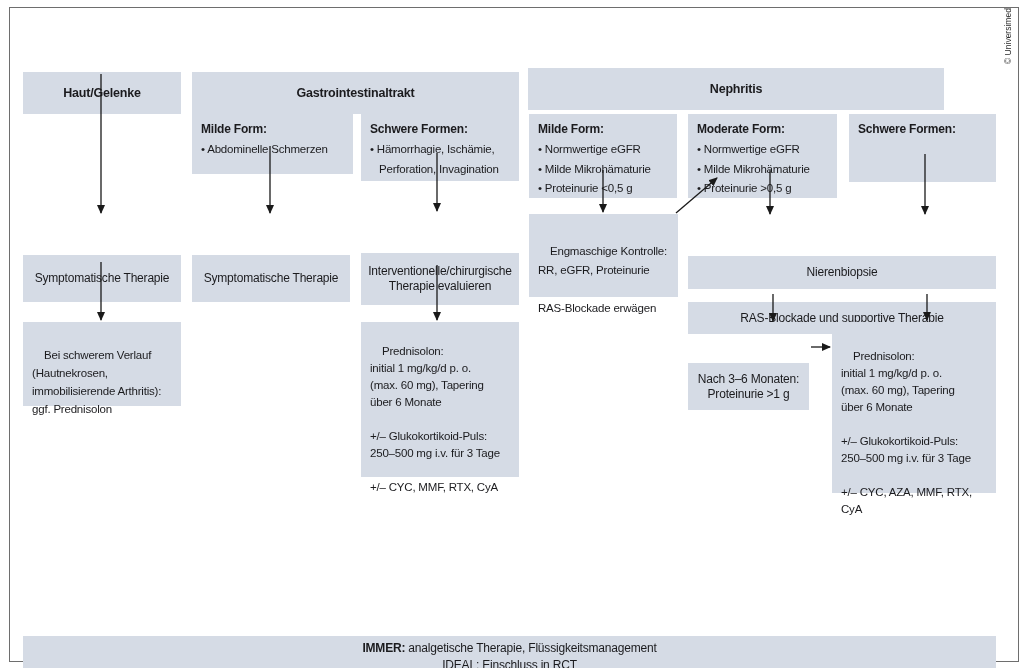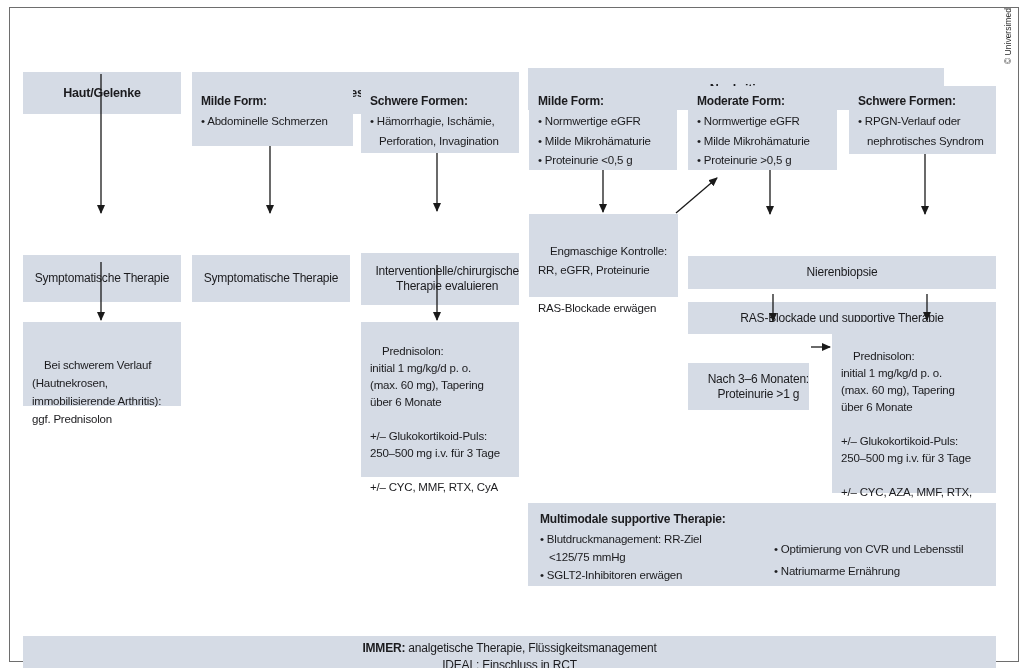--- a/index.html
+++ b/index.html
@@ -18,26 +18,26 @@
   }
   .box{
     position:absolute;background:var(--box-fill);box-sizing:border-box;
     letter-spacing:-0.2px;
   }
   .center{
     display:flex;align-items:center;justify-content:center;text-align:center;margin-top:40px;
   }
   .header{font-weight:bold;font-size:12.5px;}
   .single{font-size:12px;line-height:15px;}
-  .pre{white-space:pre-wrap;justify-content:flex-end;}
-  .tb{padding:7px 9px 0 9px;}
+  .pre{white-space:pre-wrap;}
+  .tb{padding:7px 9px 0 9px;margin-top:28px;}
   .bt{font-weight:bold;font-size:12px;line-height:16px;margin-bottom:3px;}
   .bb{font-size:11.5px;line-height:19.5px;white-space:pre-wrap;}
   .tight{font-size:11.5px;line-height:17px;padding:4px 8px 0 9px;white-space:pre-wrap;}
-  .tight18{font-size:11.5px;line-height:18px;padding:16px 8px 0 9px;white-space:pre-wrap;}
+  .tight18{font-size:11.5px;line-height:18px;padding:6px 8px 0 9px;white-space:pre-wrap;}
   .tight19{font-size:11.5px;line-height:19px;padding:9px 8px 0 9px;white-space:pre-wrap;}
   .pad9{padding-top:9px;}
   #arrows{position:absolute;left:0;top:0;pointer-events:none;}
   #copyright{
     position:absolute;left:1003px;top:64px;transform:rotate(-90deg);
     transform-origin:top left;font-size:8.5px;color:#2a2a2a;white-space:nowrap;
     letter-spacing:0;
   }
   .mm-left{padding:8px 0 0 12px;}
   .mm-right{position:absolute;left:246px;top:36px;font-size:11.5px;line-height:21.5px;white-space:pre-wrap;}
@@ -76,22 +76,20 @@
 • Proteinurie &lt;0,5 g</div>
   </div>
   <div class="box tb" style="left:688px;top:86px;width:149px;height:84px;">
     <div class="bt">Moderate Form:</div>
     <div class="bb">• Normwertige eGFR
 • Milde Mikrohämaturie
 • Proteinurie &gt;0,5 g</div>
   </div>
   <div class="box tb" style="left:849px;top:86px;width:147px;height:68px;">
     <div class="bt">Schwere Formen:</div>
-    <div class="bb">• RPGN-Verlauf oder
-   nephrotisches Syndrom</div>
   </div>
 
   <div class="box center single" style="left:23px;top:215px;width:158px;height:47px;">
     <span>Symptomatische Therapie</span>
   </div>
   <div class="box center single" style="left:192px;top:215px;width:158px;height:47px;">
     <span>Symptomatische Therapie</span>
   </div>
   <div class="box center single pre" style="left:361px;top:213px;width:158px;height:52px;">
     <span class="pre">Interventionelle/chirurgische
@@ -136,30 +134,20 @@
 initial 1 mg/kg/d p. o.
 (max. 60 mg), Tapering
 über 6 Monate
 
 +/– Glukokortikoid-Puls:
 250–500 mg i.v. für 3 Tage
 
 +/– CYC, AZA, MMF, RTX, CyA</span>
   </div>
 
-  <div class="box" style="left:528px;top:503px;width:468px;height:83px;">
-    <div class="mm-left">
-      <div class="bt">Multimodale supportive Therapie:</div>
-      <div class="bb" style="line-height:18px;">• Blutdruckmanagement: RR-Ziel
-   &lt;125/75 mmHg
-• SGLT2-Inhibitoren erwägen</div>
-    </div>
-    <div class="mm-right">• Optimierung von CVR und Lebensstil
-• Natriumarme Ernährung</div>
-  </div>
 
   <div class="box center" style="left:23px;top:596px;width:973px;height:42px;flex-direction:column;">
     <div class="always-line">
       <span class="always-bold">IMMER:</span><span> analgetische Therapie, Flüssigkeitsmanagement</span>
     </div>
     <div class="always-line">IDEAL: Einschluss in RCT</div>
   </div>
 
   <svg id="arrows" width="1024" height="668" viewBox="0 0 1024 668">
     <defs>

